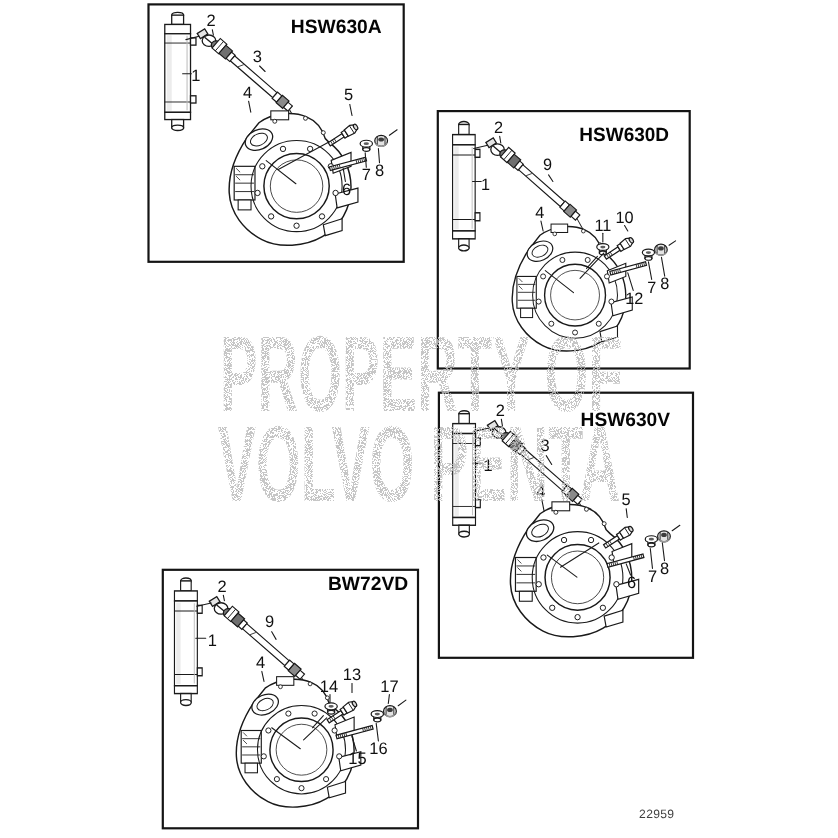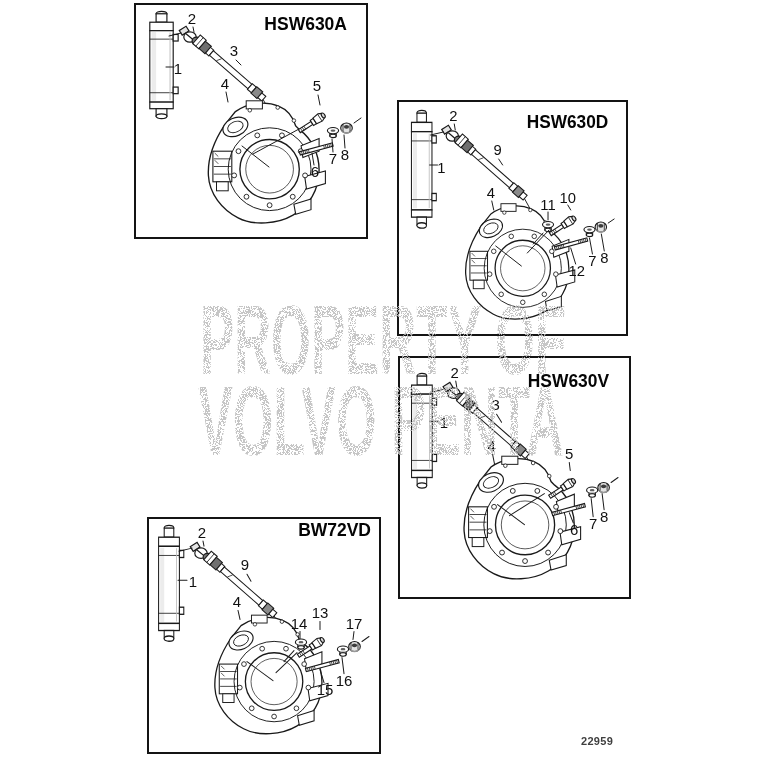--- a/index.html
+++ b/index.html
@@ -11,21 +11,21 @@
     position:absolute;box-sizing:border-box;border:2.5px solid #141414;background:#ffffff;z-index:1;
   }
   .panel svg{display:block;width:100%;height:100%;}
   .title-text{font-family:"Liberation Sans",sans-serif;font-size:17.5px;font-weight:bold;fill:#050505;}
   .callout{font-family:"Liberation Sans",sans-serif;font-size:15px;fill:#101010;}
   .leader{stroke:#1c1c1c;stroke-width:1;fill:none;stroke-linecap:round;}
   #watermark{position:absolute;left:0;top:0;z-index:3;pointer-events:none;}
   .wm-text{font-family:"Liberation Sans",sans-serif;font-weight:bold;font-size:98px;fill:#bdbdbd;opacity:.85;}
   #drawing-number{
     position:absolute;left:581px;top:735px;z-index:2;
-    font-size:11px;font-weight:bold;color:#3f3f3f;letter-spacing:.3px;
+    font-size:11px;font-weight:normal;color:#3f3f3f;letter-spacing:.3px;
   }
 </style>
 </head>
 <body>
 
 <div id="stage">
 
   <svg width="0" height="0" style="position:absolute" aria-hidden="true">
     <defs>
       <g id="p-cooler" stroke="#1a1a1a" stroke-width="1.3" fill="#fff">

